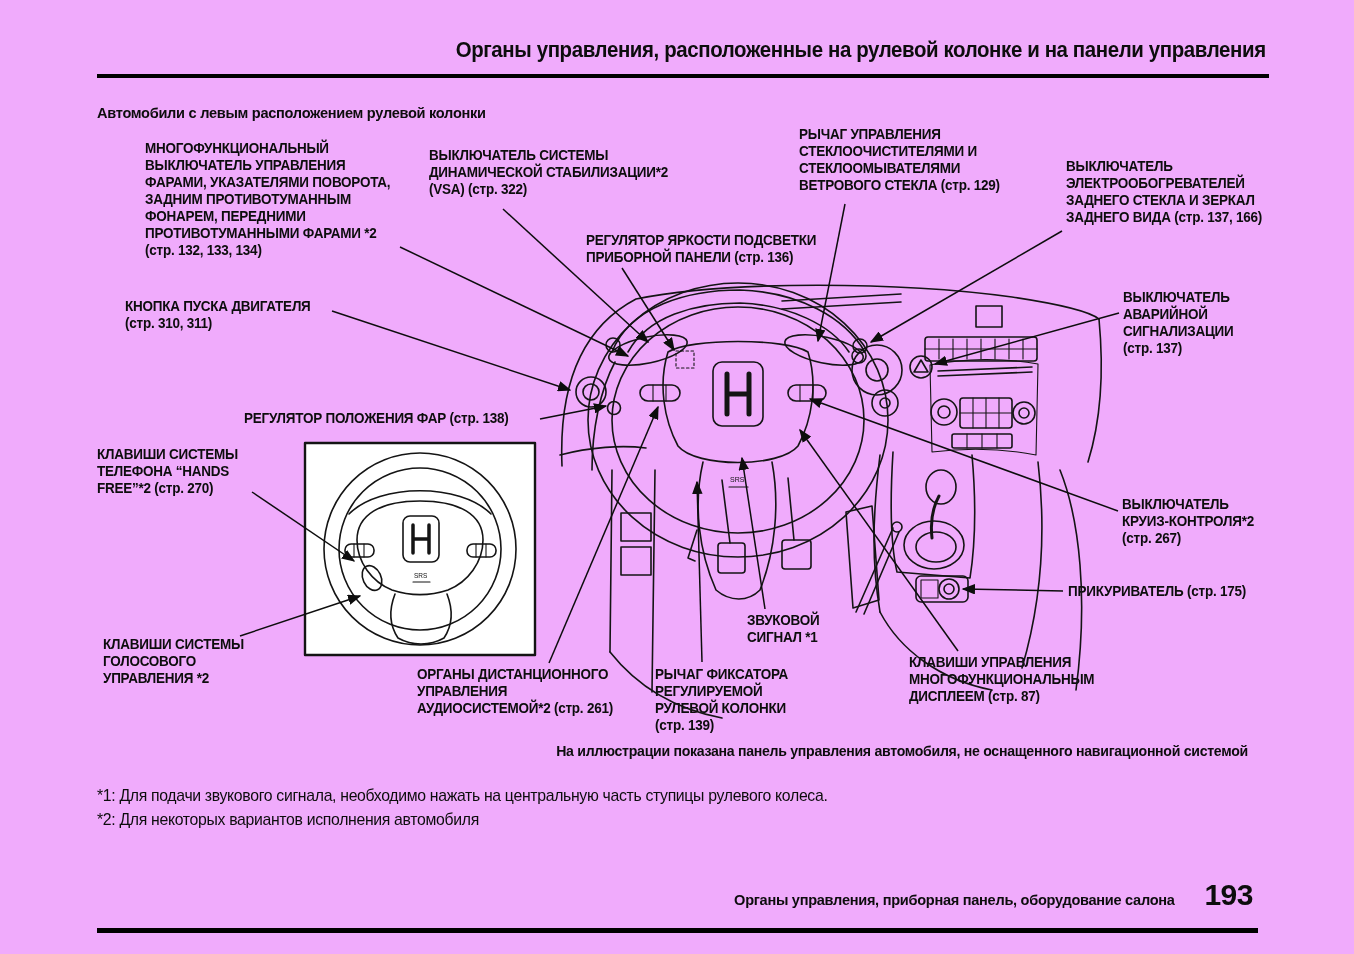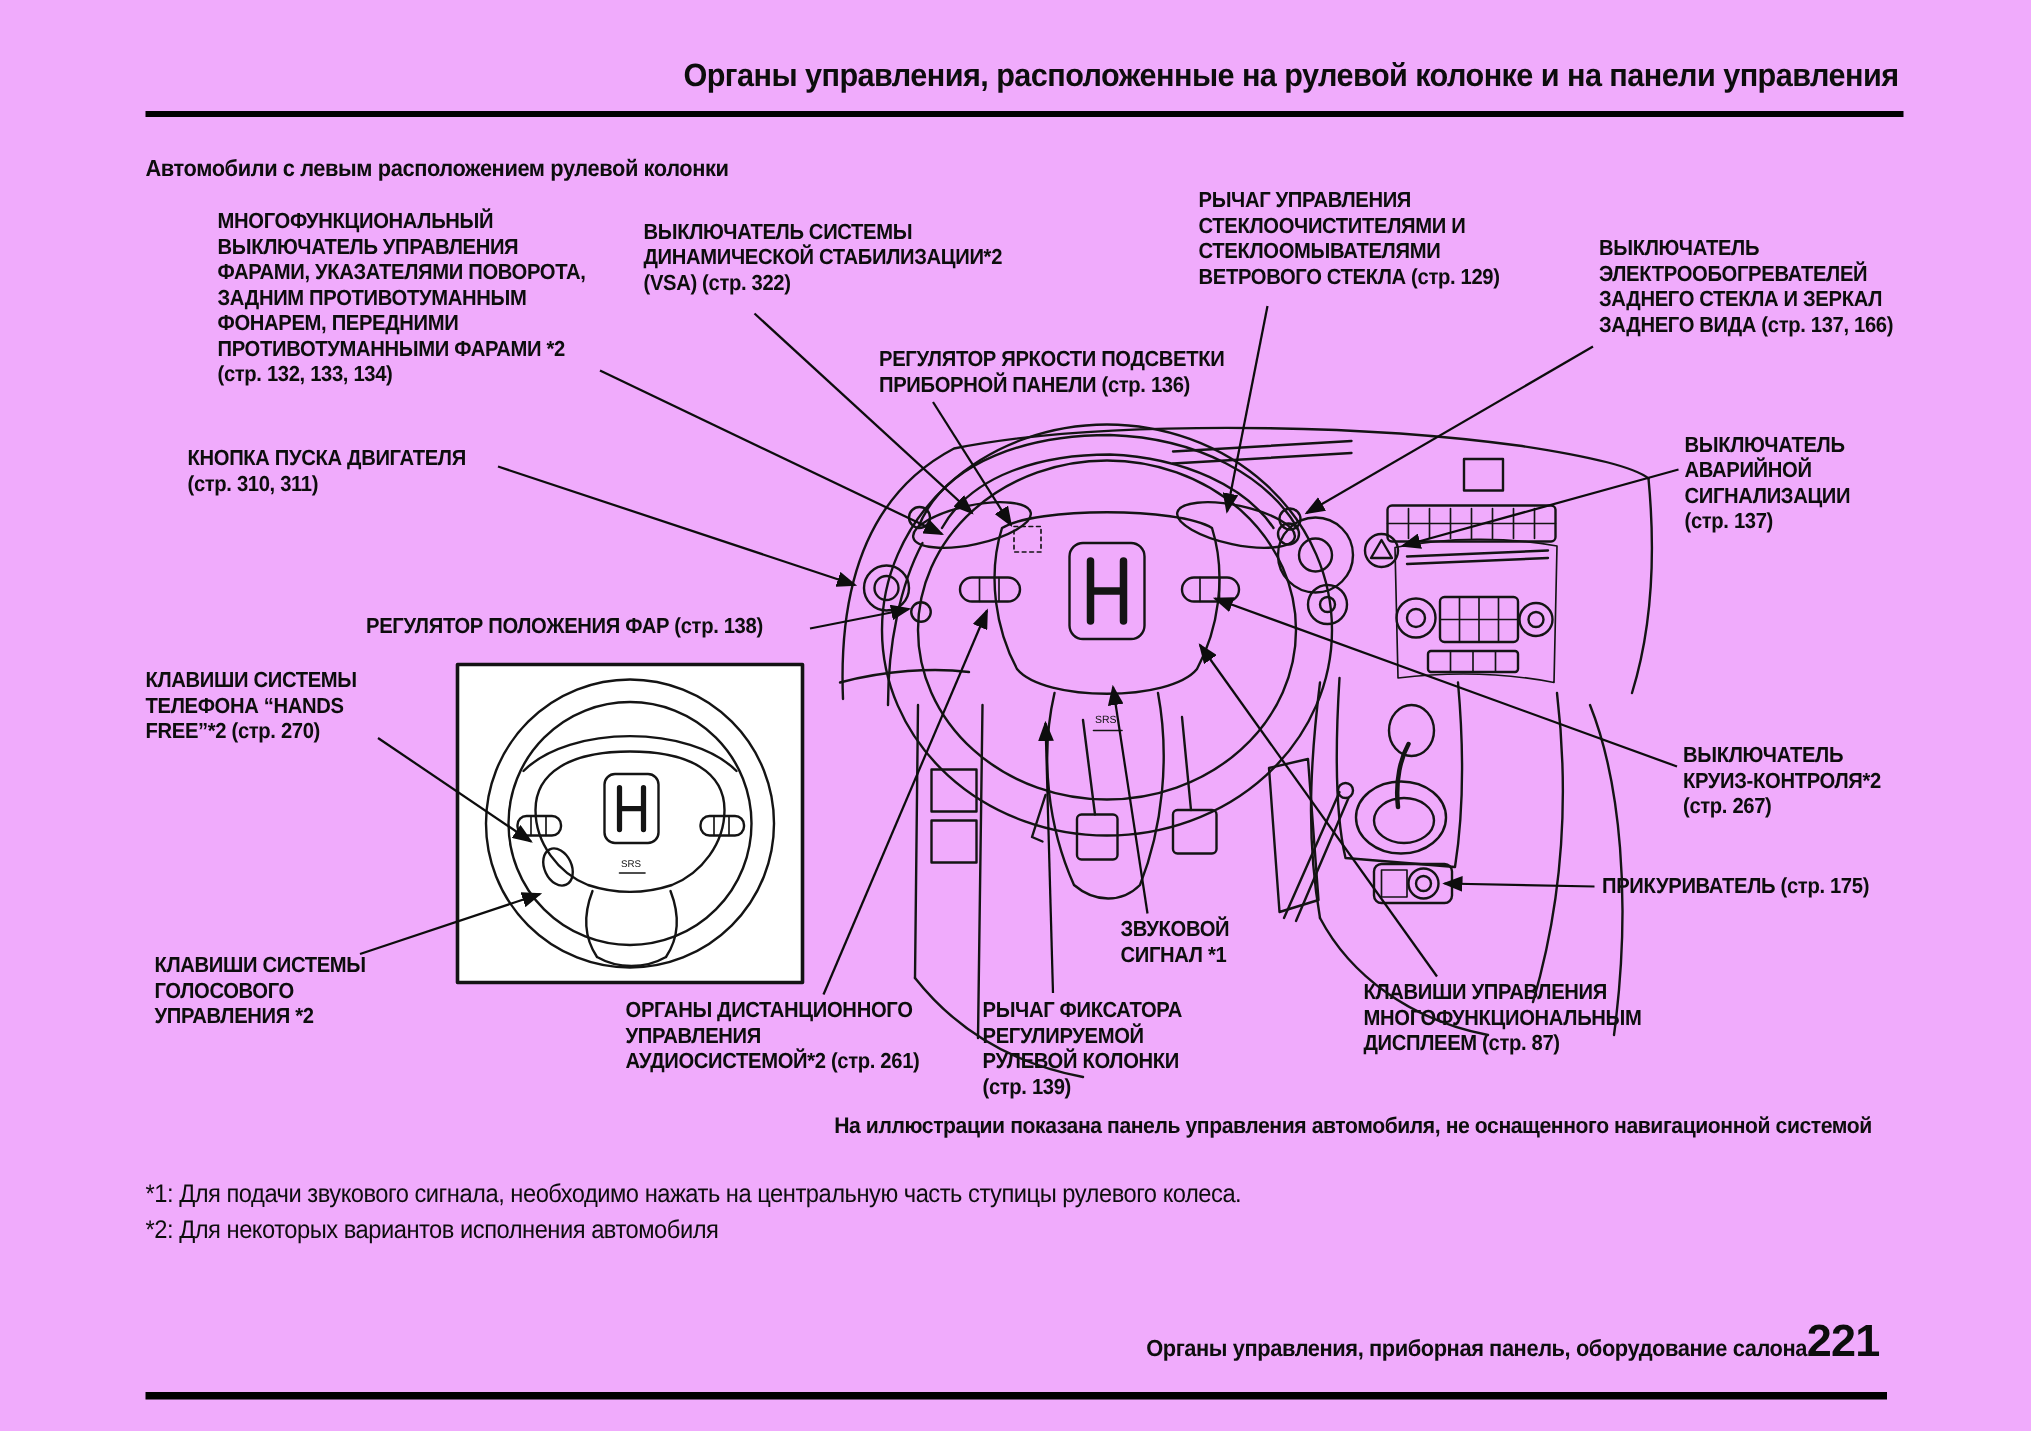--- a/index.html
+++ b/index.html
@@ -20,21 +20,21 @@
     white-space:pre-line;transform:scaleX(.93);transform-origin:left top;
   }
   .caption{
     font-size:15px;font-weight:700;letter-spacing:-0.3px;white-space:nowrap;
     transform:scaleX(.94);transform-origin:right top;
   }
   .footnote{
     font-size:17px;font-weight:400;letter-spacing:-0.35px;white-space:nowrap;
     transform:scaleX(.93);transform-origin:left top;
   }
-  .footer-wrap{display:flex;align-items:baseline;}
+  .footer-wrap{display:flex;align-items:baseline;gap:30px;}
   .footer-text{font-size:15.5px;font-weight:700;letter-spacing:-0.3px;white-space:nowrap;
     transform:scaleX(.94);transform-origin:right bottom;}
   .page-num{font-size:30px;font-weight:700;letter-spacing:-0.5px;}
   svg .thin{stroke-width:1.1;}
 </style>
 </head>
 <body>
 
 <div class="page">
 
@@ -93,21 +93,21 @@
 МНОГОФУНКЦИОНАЛЬНЫМ
 ДИСПЛЕЕМ (стр. 87)</div>
 
   <div class="abs caption" style="right:106px;top:742px;">На иллюстрации показана панель управления автомобиля, не оснащенного навигационной системой</div>
 
   <div class="abs footnote" style="left:97px;top:786px;">*1:  Для подачи звукового сигнала, необходимо нажать на центральную часть ступицы рулевого колеса.</div>
   <div class="abs footnote" style="left:97px;top:810px;">*2:  Для некоторых вариантов исполнения автомобиля</div>
 
   <div class="abs footer-wrap" style="right:101px;top:878px;">
     <span class="footer-text">Органы управления, приборная панель, оборудование салона</span>
-    <span class="page-num">221</span>
+    <span class="page-num">193</span>
   </div>
   <div class="rule" style="left:97px;top:928px;width:1161px;height:5px;"></div>
 
   <svg class="abs" style="left:0;top:0;" width="1354" height="954" viewBox="0 0 1354 954">
     <defs>
       <marker id="ah" markerWidth="9" markerHeight="7" refX="8" refY="3.5" orient="auto">
         <path d="M0,0 L9,3.5 L0,7 Z" fill="#0d0d0d"></path>
       </marker>
     </defs>
 

